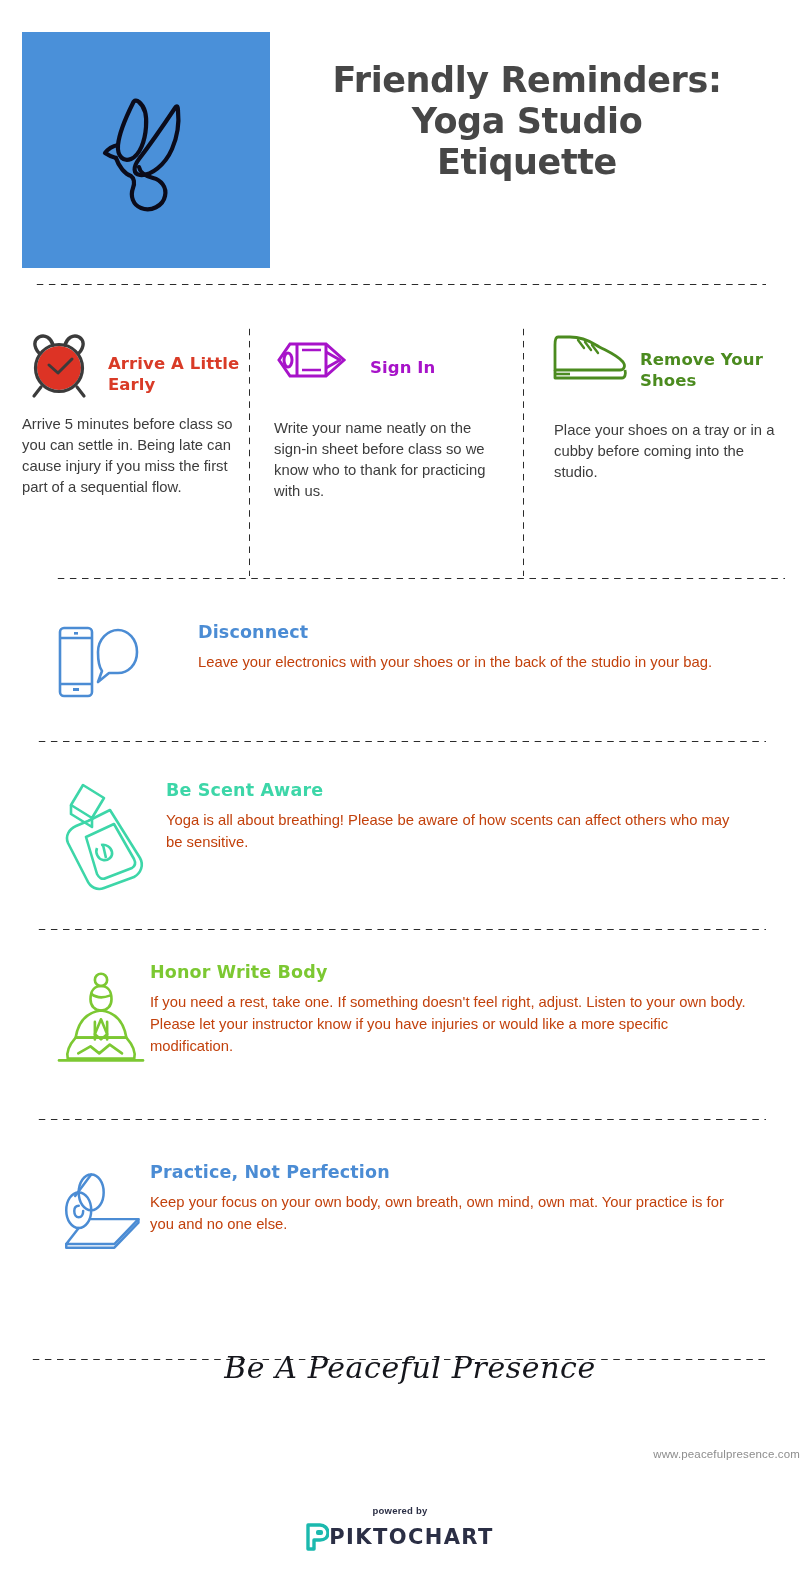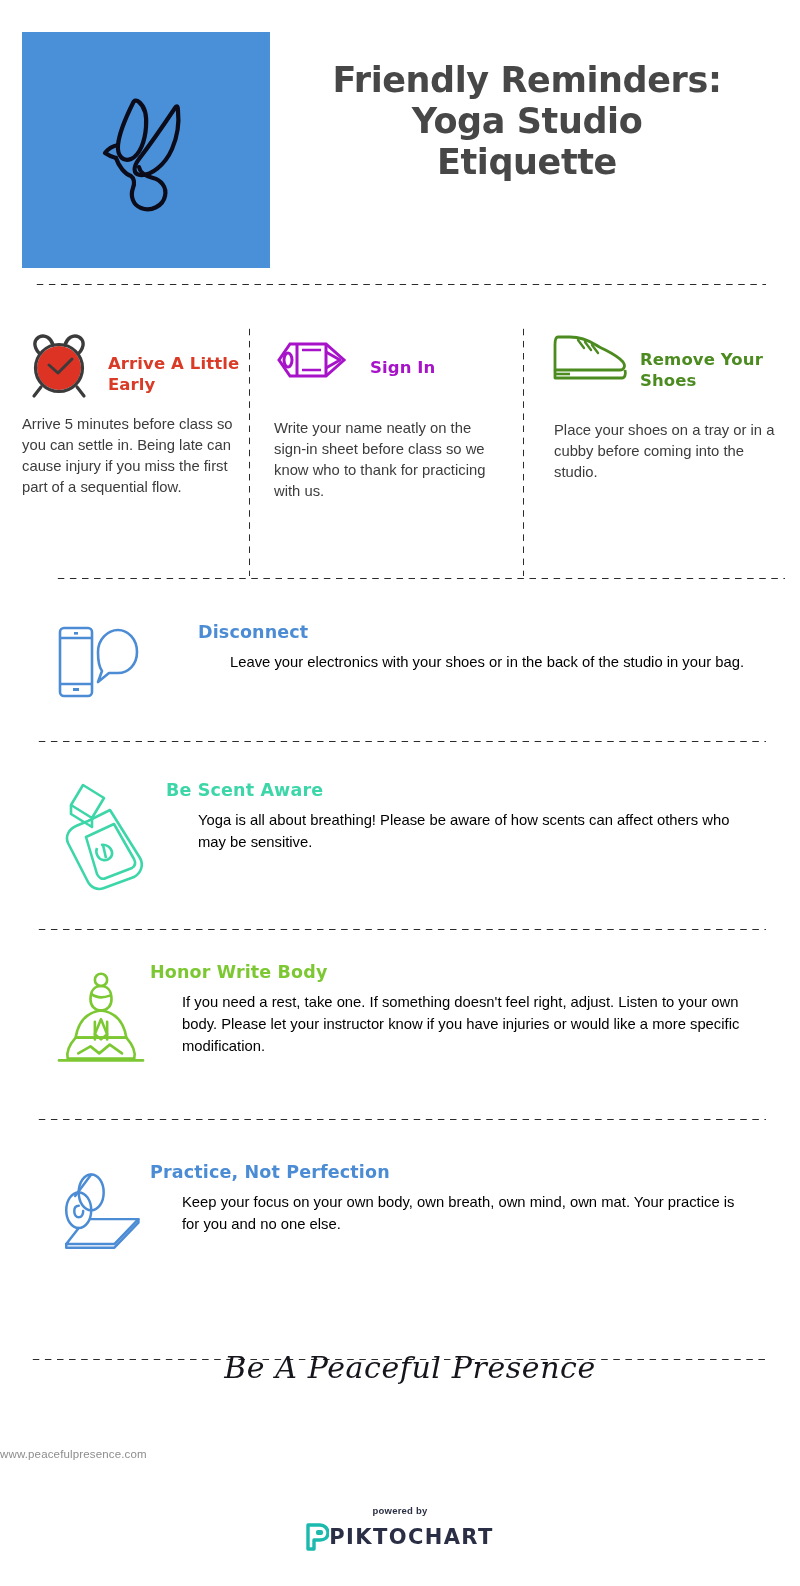--- a/index.html
+++ b/index.html
@@ -129,42 +129,41 @@
   .row-title {
     font-family: "DejaVu Sans", sans-serif;
     font-weight: bold;
     font-size: 17.5px;
     letter-spacing: 0.15px;
     margin-bottom: 9px;
   }
   .row-body {
     font-size: 14.8px;
     line-height: 1.5;
-    color: #000000;
-    margin-left: 32px;
+    color: #c2410c;
   }
 
   
   .tagline {
     position: absolute;
     top: 1350px;
     left: 0; right: 0;
     text-align: center;
     font-family: "DejaVu Serif", serif;
     font-style: italic;
     font-size: 30px;
     letter-spacing: 0.6px;
     color: #15161c;
     margin-left: 20px;
   }
   .site-url {
     position: absolute;
     top: 1448px;
     left: 0; right: 0;
-    text-align: left;
+    text-align: right;
     font-size: 11.5px;
     color: #8d8d8d;
     letter-spacing: 0.15px;
   }
   .powered {
     position: absolute;
     top: 1505px;
     left: 0; right: 0;
     text-align: center;
     font-size: 9.5px;

